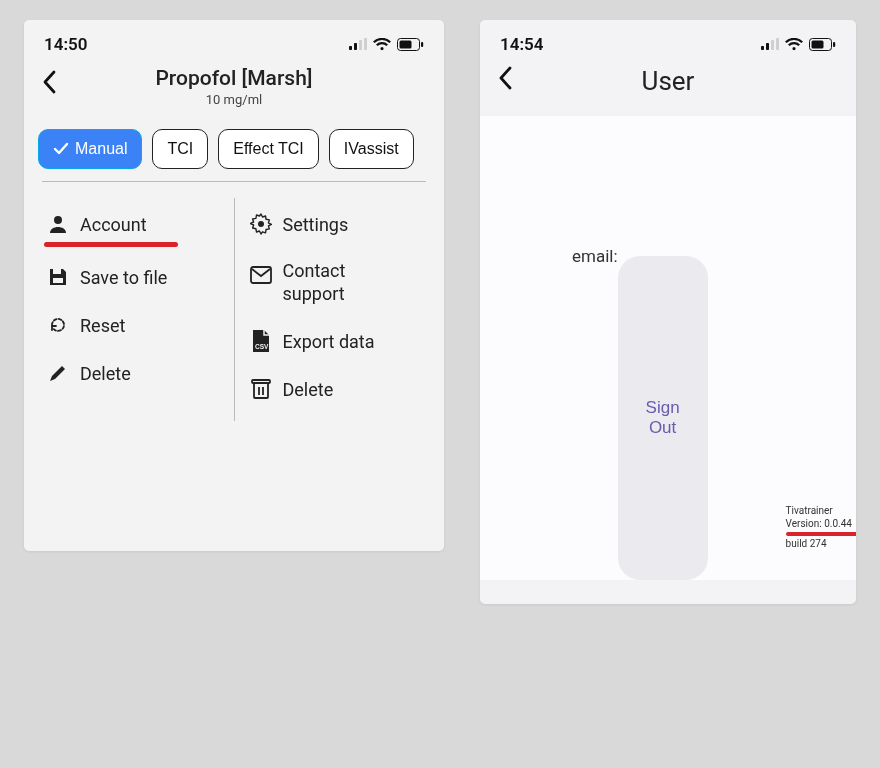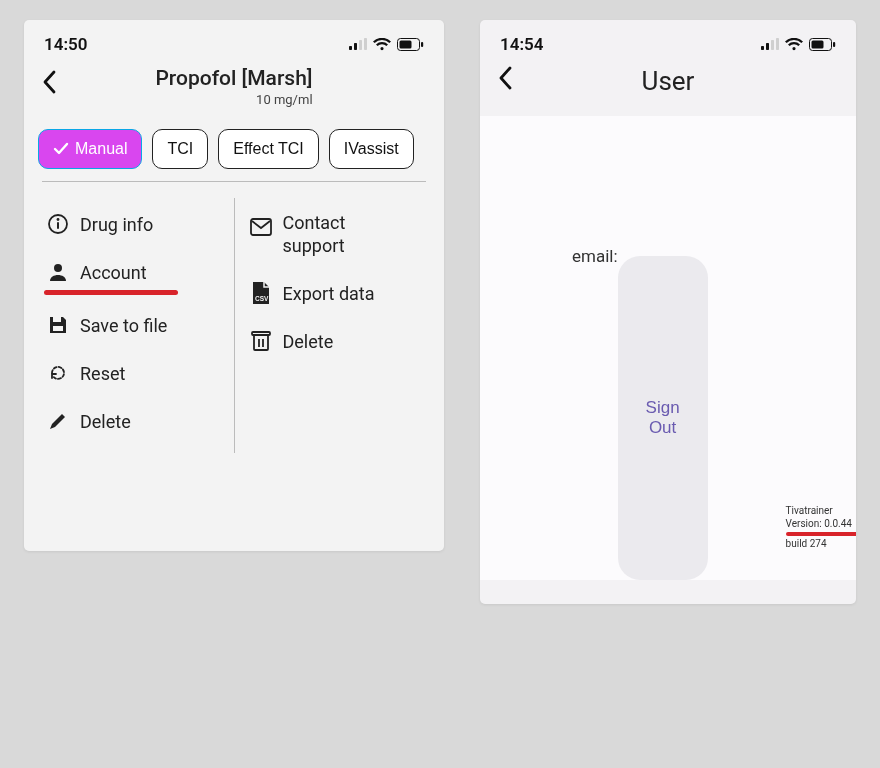--- a/index.html
+++ b/index.html
@@ -27,34 +27,34 @@
   .status-icons { display:flex; gap:6px; align-items:center; }
 
   .header {
     display:flex; align-items:center; justify-content:center; position:relative;
     padding: 4px 0 12px 0;
   }
   .header .back {
     position:absolute; left:18px; top:8px;
     width:28px; height:28px;
   }
-  .header .titleblock { text-align:right; }
+  .header .titleblock { text-align:center; }
   .header .title { font-size:21px; font-weight:500; color:#222; }
   .header .subtitle { font-size:13px; color:#444; margin-top:2px; }
 
   .seg {
     display:flex; gap:10px; padding: 10px 14px 12px 14px;
   }
   .seg-btn {
     border:1.5px solid #222; border-radius:10px; background:#fff;
     padding:10px 14px; font-size:16px; font-weight:500; color:#111;
     display:flex; align-items:center; gap:6px;
   }
   .seg-btn.active {
-    background:#d946ef; border-color:#0aa7e6; color:#fff;
+    background:#3b82f6; border-color:#0aa7e6; color:#fff;
   }
 
   .divider { height:1px; background:#bbb; margin:0 18px; }
 
   .menu {
     display:flex; padding: 10px 8px 0 8px;
   }
   .menu-col { flex:1; padding: 8px 8px; }
   .menu-sep { width:1px; background:#bbb; margin: 6px 0 0 0; }
   .menu-item {
@@ -142,30 +142,20 @@
       </button>
   </div>
 
   <div class="divider"></div>
 
   <div class="menu">
     <div class="menu-col">
       <div class="menu-item">
         <span class="icon">
             <svg width="22" height="22" viewBox="0 0 22 22">
-              <circle cx="11" cy="11" r="9" fill="none" stroke="#222" stroke-width="1.8"></circle>
-              <circle cx="11" cy="6.5" r="1.4" fill="#222"></circle>
-              <rect x="10" y="9" width="2" height="7" rx="1" fill="#222"></rect>
-            </svg>
-          </span>
-        <span>Drug info</span>
-      </div>
-      <div class="menu-item">
-        <span class="icon">
-            <svg width="22" height="22" viewBox="0 0 22 22">
               <circle cx="11" cy="7" r="4" fill="#222"></circle>
               <path d="M3 20c0-4 4-6 8-6s8 2 8 6" fill="#222"></path>
             </svg>
           </span>
         <span>Account</span>
       </div>
       <div class="underline-red"></div>
       <div class="menu-item">
         <span class="icon">
             <svg width="22" height="22" viewBox="0 0 22 22">
@@ -191,20 +181,29 @@
               <path d="M3 19l2-5 10-10 3 3-10 10-5 2z" fill="#222"></path>
             </svg>
           </span>
         <span>Delete</span>
       </div>
     </div>
 
     <div class="menu-sep"></div>
 
     <div class="menu-col">
+      <div class="menu-item">
+        <span class="icon">
+            <svg width="22" height="22" viewBox="0 0 22 22">
+              <circle cx="11" cy="11" r="3" fill="#222"></circle>
+              <path d="M11 1l1.5 3 3-1 .6 3.3 3.3.6-1 3 3 1.5-3 1.5 1 3-3.3.6-.6 3.3-3-1L11 21l-1.5-3-3 1-.6-3.3L2.6 15l1-3L.6 10.5l3-1.5-1-3 3.3-.6L6.5 2l3 1L11 1z" fill="none" stroke="#222" stroke-width="1.4" stroke-linejoin="round"></path>
+            </svg>
+          </span>
+        <span>Settings</span>
+      </div>
       <div class="menu-item" style="align-items:flex-start">
         <span class="icon" style="margin-top:3px">
             <svg width="22" height="18" viewBox="0 0 22 18">
               <rect x="1" y="1" width="20" height="16" rx="2" fill="none" stroke="#222" stroke-width="1.8"></rect>
               <path d="M2 3l9 7 9-7" fill="none" stroke="#222" stroke-width="1.8"></path>
             </svg>
           </span>
         <span style="max-width:90px; line-height:1.25">Contact support</span>
       </div>
       <div class="menu-item">

